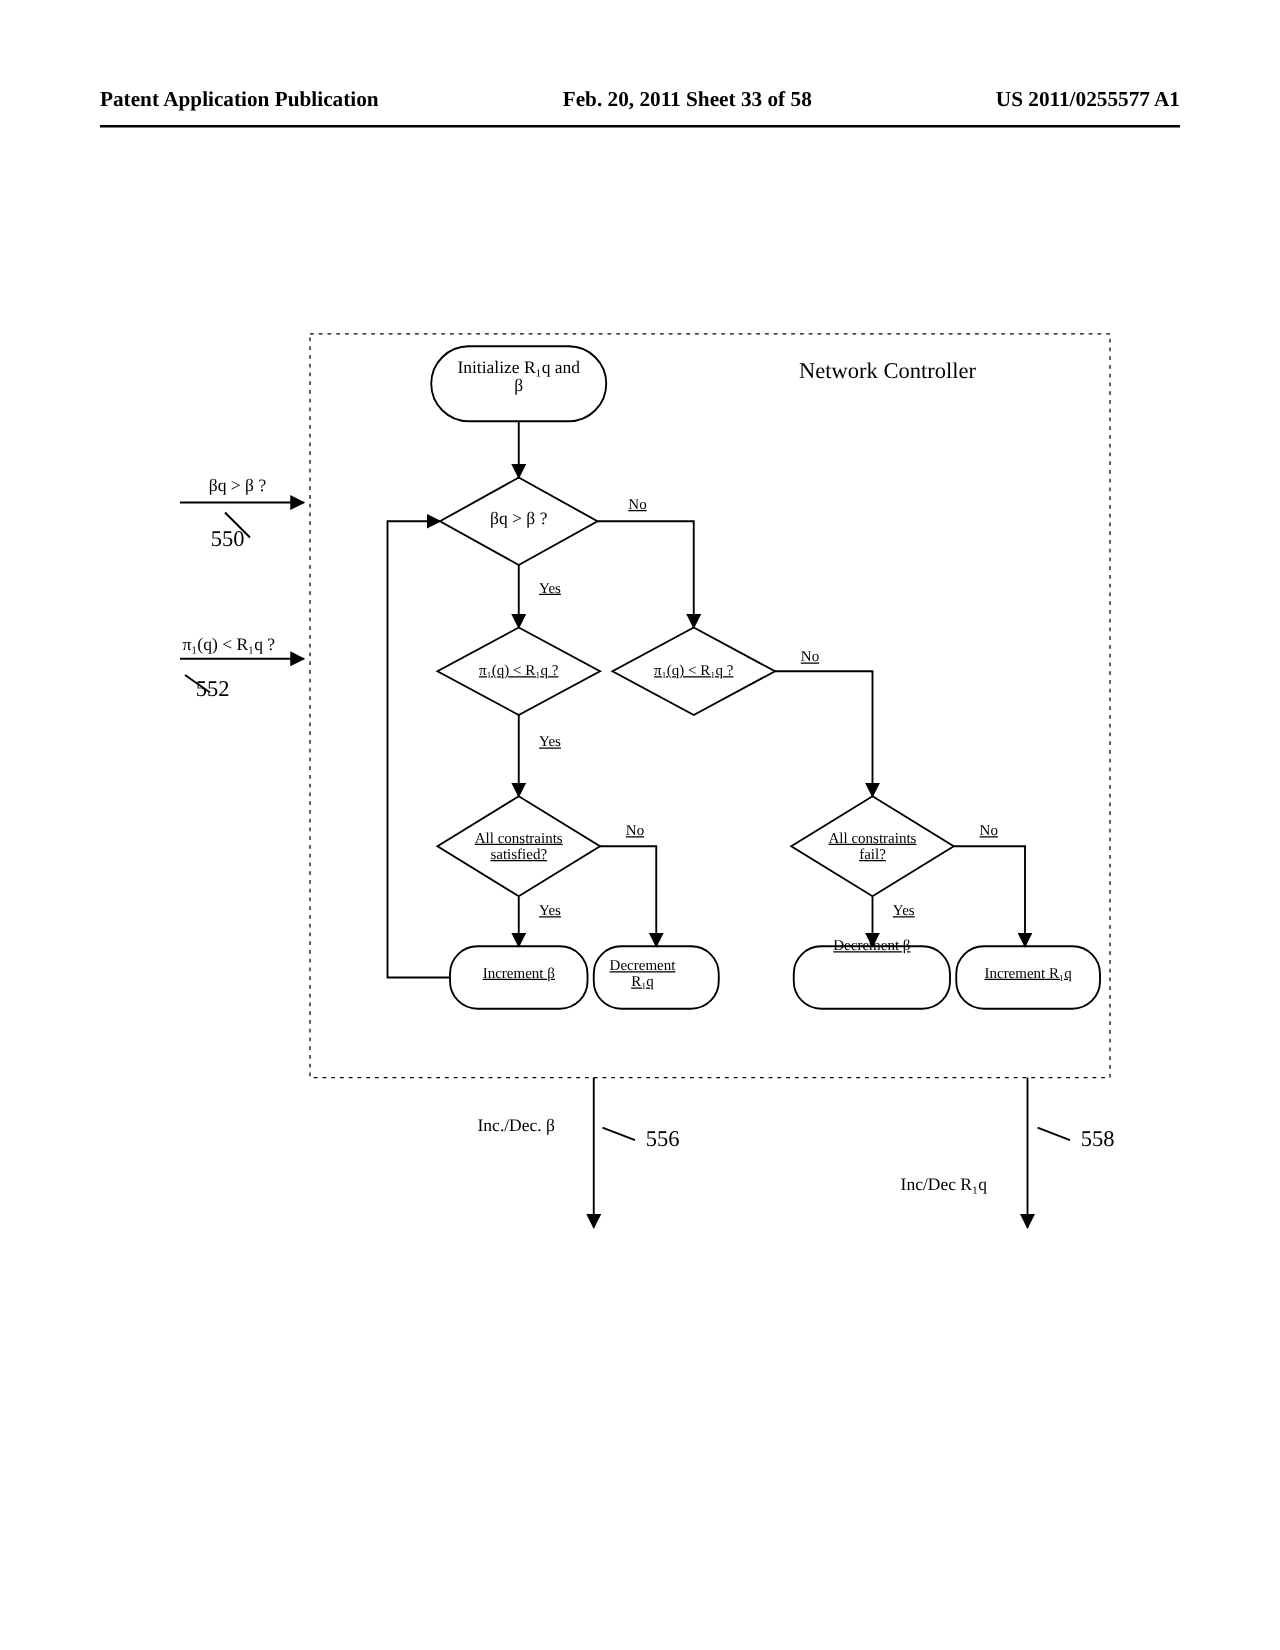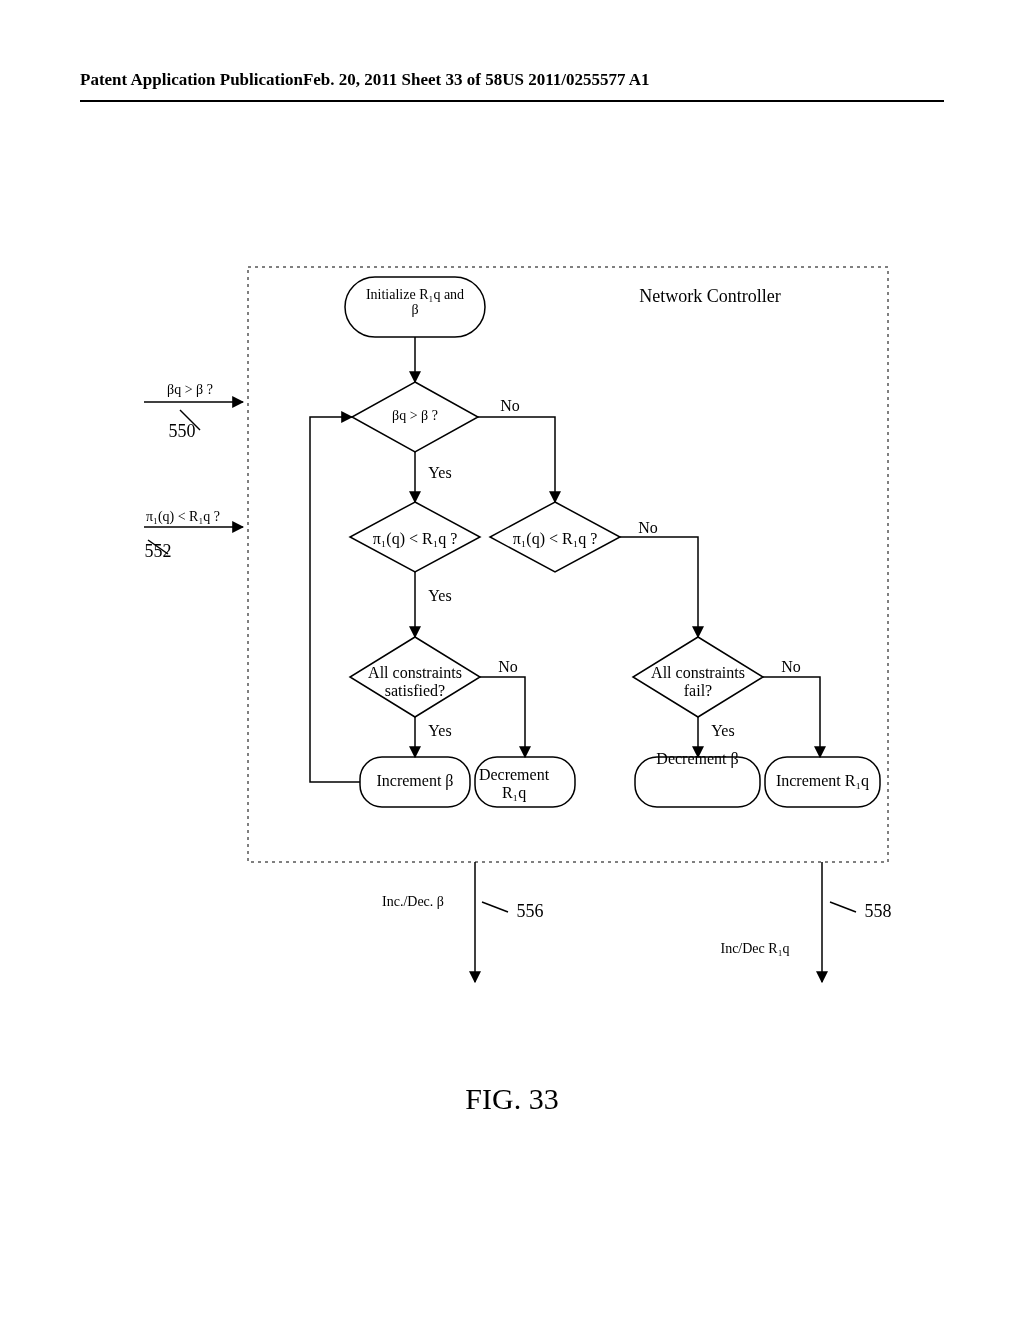--- a/index.html
+++ b/index.html
@@ -10,20 +10,21 @@
     height: 1320px;
     position: relative;
   }
   .page {
     position: absolute;
     top: 0; left: 0; right: 0; bottom: 0;
     padding: 70px 80px;
   }
   .header {
     display: flex;
+    justify-content: space-between;
     align-items: baseline;
     font-size: 17px;
     font-weight: bold;
     margin-bottom: 10px;
   }
   .header-right { text-align: right; }
   .header-line {
     border-top: 2px solid #000;
     margin: 6px 0 0 0;
   }
@@ -40,21 +41,21 @@
     height: 100%;
     overflow: visible;
   }
   .label {
     position: absolute;
     font-size: 14px;
     line-height: 1.1;
     text-align: center;
     pointer-events: none;
   }
-  .small { font-size: 16px; }
+  .small { font-size: 12px; text-decoration: underline; }
   .big { font-size: 18px; }
   .figcap {
     position: absolute;
     left: 0; right: 0;
     text-align: center;
     font-size: 30px;
   }
 </style>
 </head>
 <body>
@@ -150,22 +151,21 @@
     <div class="label small" style="left:340px; top:405px; width:40px;">Yes</div>
     <div class="label small" style="left:548px; top:337px; width:40px;">No</div>
     <div class="label small" style="left:340px; top:540px; width:40px;">Yes</div>
     <div class="label small" style="left:408px; top:476px; width:40px;">No</div>
     <div class="label small" style="left:623px; top:540px; width:40px;">Yes</div>
     <div class="label small" style="left:691px; top:476px; width:40px;">No</div>
 
     <div class="label" style="left:70px; top:200px; width:80px;">βq &gt; β ?</div>
     <div class="label big" style="left:72px; top:240px; width:60px;">550</div>
     <div class="label" style="left:48px; top:327px; width:110px;">π₁(q) &lt; R₁q ?</div>
-    <div class="label big" style="left:48px; top:360px; width:60px;">552</div>
+    <div class="label big" style="left:60px; top:360px; width:60px;">552</div>
 
     <div class="label" style="left:278px; top:712px; width:110px;">Inc./Dec. β</div>
     <div class="label big" style="left:420px; top:720px; width:60px;">556</div>
     <div class="label" style="left:610px; top:712px; width:130px;margin-top:47px;">Inc/Dec R₁q</div>
     <div class="label big" style="left:768px; top:720px; width:60px;">558</div>
 
-    <div class="figcap" style="top:900px;">FIG. 33</div>
   </div>
 </div>
 
 </body></html>

